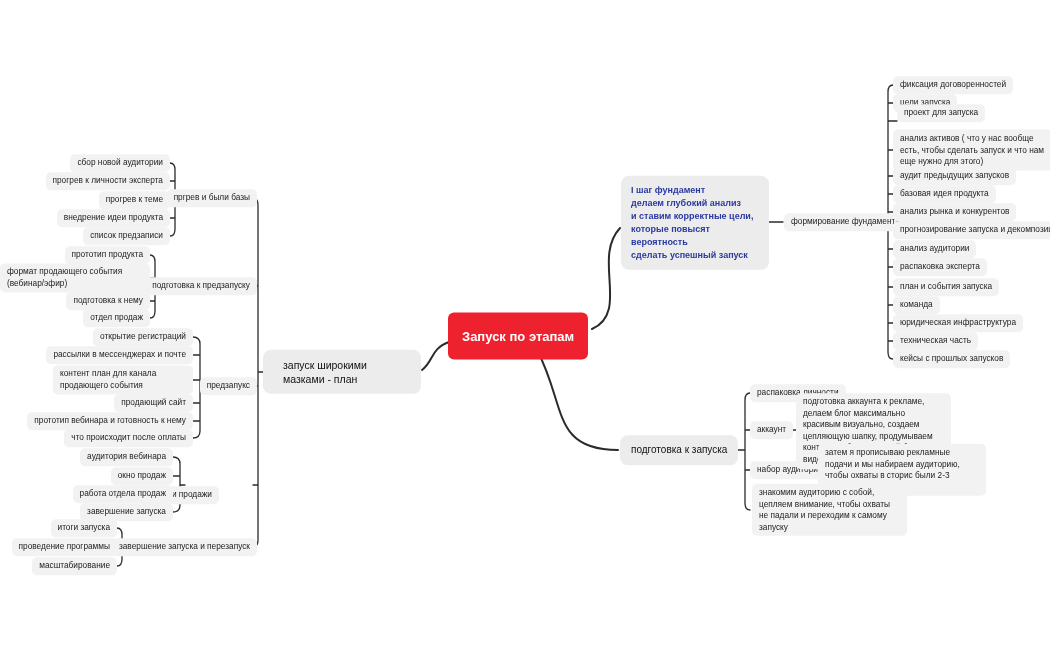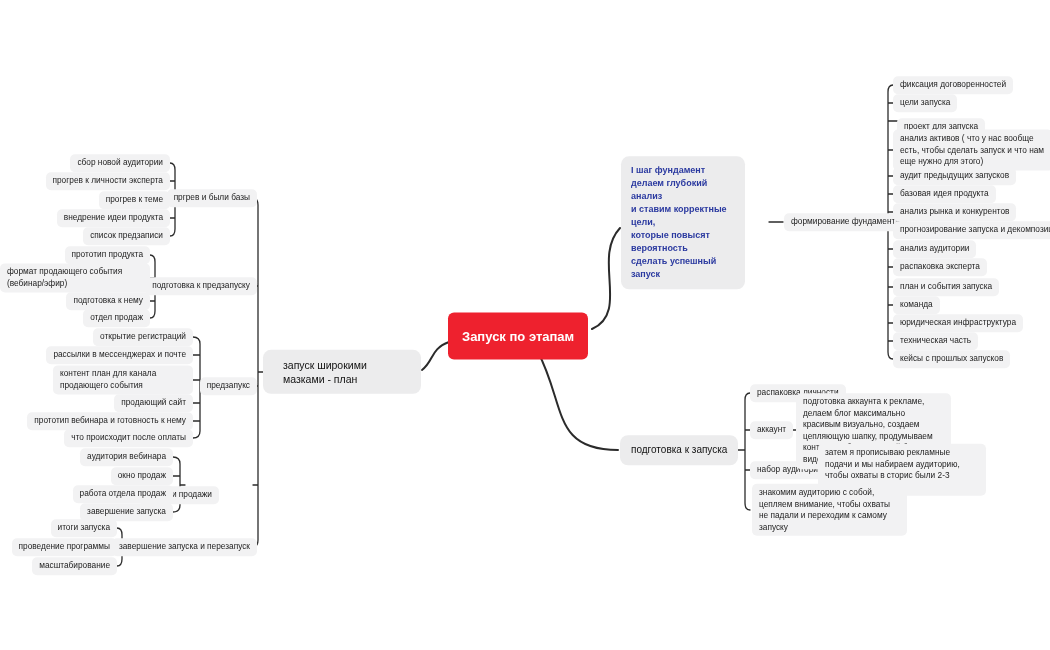--- a/index.html
+++ b/index.html
@@ -76,30 +76,30 @@
 
   <div class="node" style="right:877px; top:457px;">аудитория вебинара</div>
   <div class="node" style="right:877px; top:476px;">окно продаж</div>
   <div class="node" style="right:877px; top:494px;">работа отдела продаж</div>
   <div class="node" style="right:877px; top:512px;">завершение запуска</div>
 
   <div class="node" style="right:933px; top:528px;">итоги запуска</div>
   <div class="node" style="right:933px; top:547px;">проведение программы</div>
   <div class="node" style="right:933px; top:566px;">масштабирование</div>
 
-  <div class="bluenote" style="left:621px; top:223px; width:124px;">I шаг фундамент
+  <div class="bluenote" style="left:621px; top:223px; width:148px;">I шаг фундамент
 делаем глубокий анализ
 и ставим корректные цели,
 которые повысят вероятность
 сделать успешный запуск</div>
   <div class="node" style="left:784px; top:222px;">формирование фундамента</div>
 
   <div class="node" style="left:893px; top:85px;">фиксация договоренностей</div>
   <div class="node" style="left:893px; top:103px;">цели запуска</div>
-  <div class="node" style="left:897px; top:127px;">проект для запуска</div>
+  <div class="node" style="left:897px; top:113px;">проект для запуска</div>
   <div class="node multi" style="left:893px; top:150px; width:160px;">анализ активов ( что у нас вообще есть, чтобы сделать запуск и что нам еще нужно для этого)</div>
   <div class="node" style="left:893px; top:176px;">аудит предыдущих запусков</div>
   <div class="node" style="left:893px; top:194px;">базовая идея продукта</div>
   <div class="node" style="left:893px; top:212px;">анализ рынка и конкурентов</div>
   <div class="node" style="left:893px; top:230px;">прогнозирование запуска и декомпозиция</div>
   <div class="node" style="left:893px; top:249px;">анализ аудитории</div>
   <div class="node" style="left:893px; top:267px;">распаковка эксперта</div>
   <div class="node" style="left:893px; top:287px;">план и события запуска</div>
   <div class="node" style="left:893px; top:305px;">команда</div>
   <div class="node" style="left:893px; top:323px;">юридическая инфраструктура</div>

